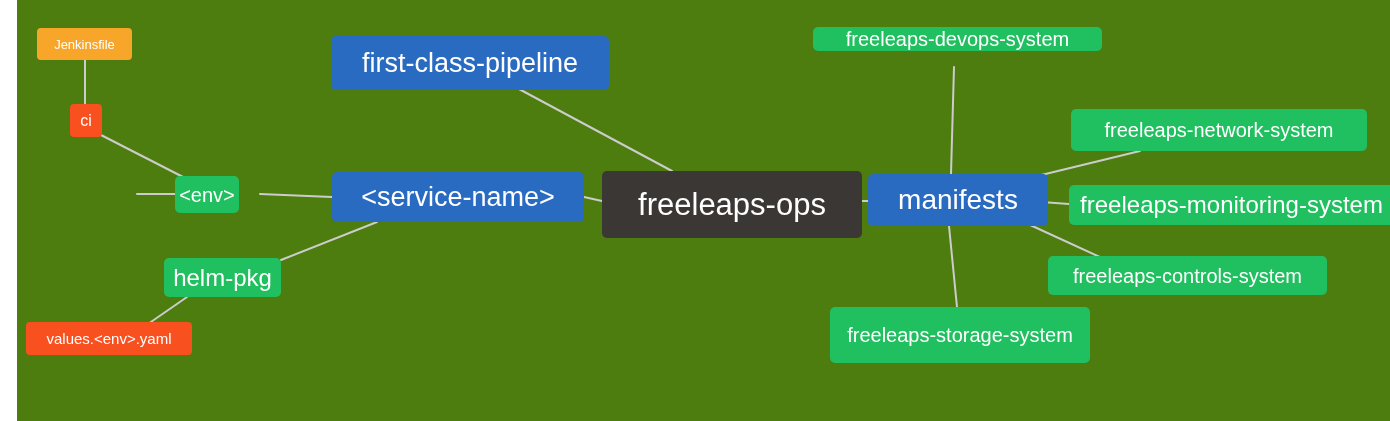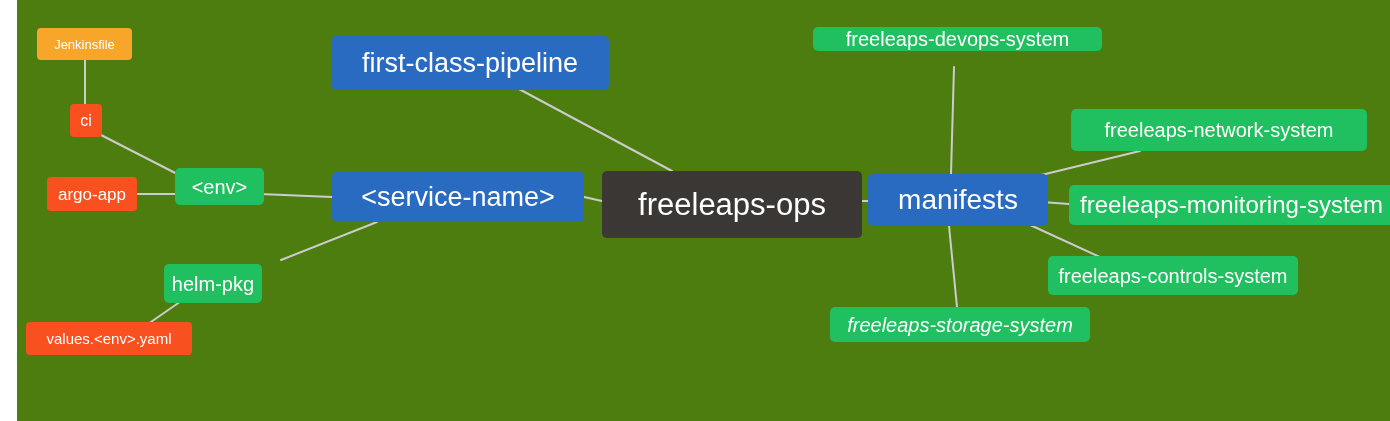--- a/index.html
+++ b/index.html
@@ -43,32 +43,32 @@
   .blue   { background: var(--blue,   #2a6bc2); }
   .green  { background: var(--green,  #20bf5f); }
   .orange { background: var(--orange, #f7a629); }
   .red    { background: var(--red,    #f8501f); }
   .dark   { background: var(--dark,   #3b3734); }
 
   
   .n-jenkinsfile { left:20px;  top:28px;  width:95px;  height:32px; font-size:13px; border-radius:4px; }
   .n-ci          { left:53px;  top:104px; width:32px;  height:33px; font-size:16px; border-radius:4px; }
   .n-argo-app    { left:30px;  top:177px; width:90px;  height:34px; font-size:17px; border-radius:4px; }
-  .n-env         { left:158px; top:168px; width:89px;  height:37px; font-size:20px; }
-  .n-helm-pkg    { left:147px; top:264px; width:98px; height:39px; font-size:20px; }
+  .n-env         { left:158px; top:176px; width:64px;  height:37px; font-size:20px; }
+  .n-helm-pkg    { left:147px; top:258px; width:117px; height:39px; font-size:24px; }
   .n-values      { left:9px;   top:322px; width:166px; height:33px; font-size:15px; border-radius:4px; }
   .n-fcp         { left:314px; top:36px;  width:278px; height:54px; font-size:27px; }
   .n-service     { left:315px; top:172px; width:252px; height:50px; font-size:27px; }
   .n-root        { left:585px; top:171px; width:260px; height:67px; font-size:31px; }
   .n-manifests   { left:851px; top:174px; width:180px; height:52px; font-size:28px; }
   .n-devops      { left:796px; top:27px;  width:289px; height:24px; font-size:20px; }
   .n-network     { left:1054px;top:109px; width:296px; height:42px; font-size:20px; }
   .n-monitoring  { left:1052px;top:185px; width:325px; height:40px; font-size:24px; }
-  .n-controls    { left:1031px;top:256px; width:250px; height:39px; font-size:20px; }
-  .n-storage     { left:813px; top:307px; width:260px; height:35px; font-size:20px;font-style:italic; }
+  .n-controls    { left:1031px;top:256px; width:279px; height:39px; font-size:20px; }
+  .n-storage     { left:813px; top:307px; width:260px; height:56px; font-size:20px; }
 </style>
 </head>
 <body>
 
 <div class="canvas">
 
   <svg class="edges" viewBox="0 0 1390 421" aria-hidden="true">
     <line x1="68" y1="60" x2="68" y2="104"></line>
     <line x1="84" y1="135" x2="168" y2="178"></line>
     <line x1="120" y1="194" x2="158" y2="194"></line>
@@ -80,21 +80,20 @@
     <line x1="845" y1="201" x2="851" y2="201"></line>
     <line x1="934" y1="174" x2="937" y2="67"></line>
     <line x1="1012" y1="178" x2="1123" y2="151"></line>
     <line x1="1011" y1="201" x2="1052" y2="204"></line>
     <line x1="1011" y1="224" x2="1085" y2="258"></line>
     <line x1="932" y1="226" x2="940" y2="307"></line>
   </svg>
 
   <div class="node orange n-jenkinsfile">Jenkinsfile</div>
   <div class="node red    n-ci">ci</div>
-  <div class="node red    n-argo-app">argo-app</div>
   <div class="node green  n-env">&lt;env&gt;</div>
   <div class="node green  n-helm-pkg">helm-pkg</div>
   <div class="node red    n-values">values.&lt;env&gt;.yaml</div>
   <div class="node blue   n-fcp">first-class-pipeline</div>
   <div class="node blue   n-service">&lt;service-name&gt;</div>
   <div class="node dark   n-root">freeleaps-ops</div>
   <div class="node blue   n-manifests">manifests</div>
   <div class="node green  n-devops">freeleaps-devops-system</div>
   <div class="node green  n-network">freeleaps-network-system</div>
   <div class="node green  n-monitoring">freeleaps-monitoring-system</div>

